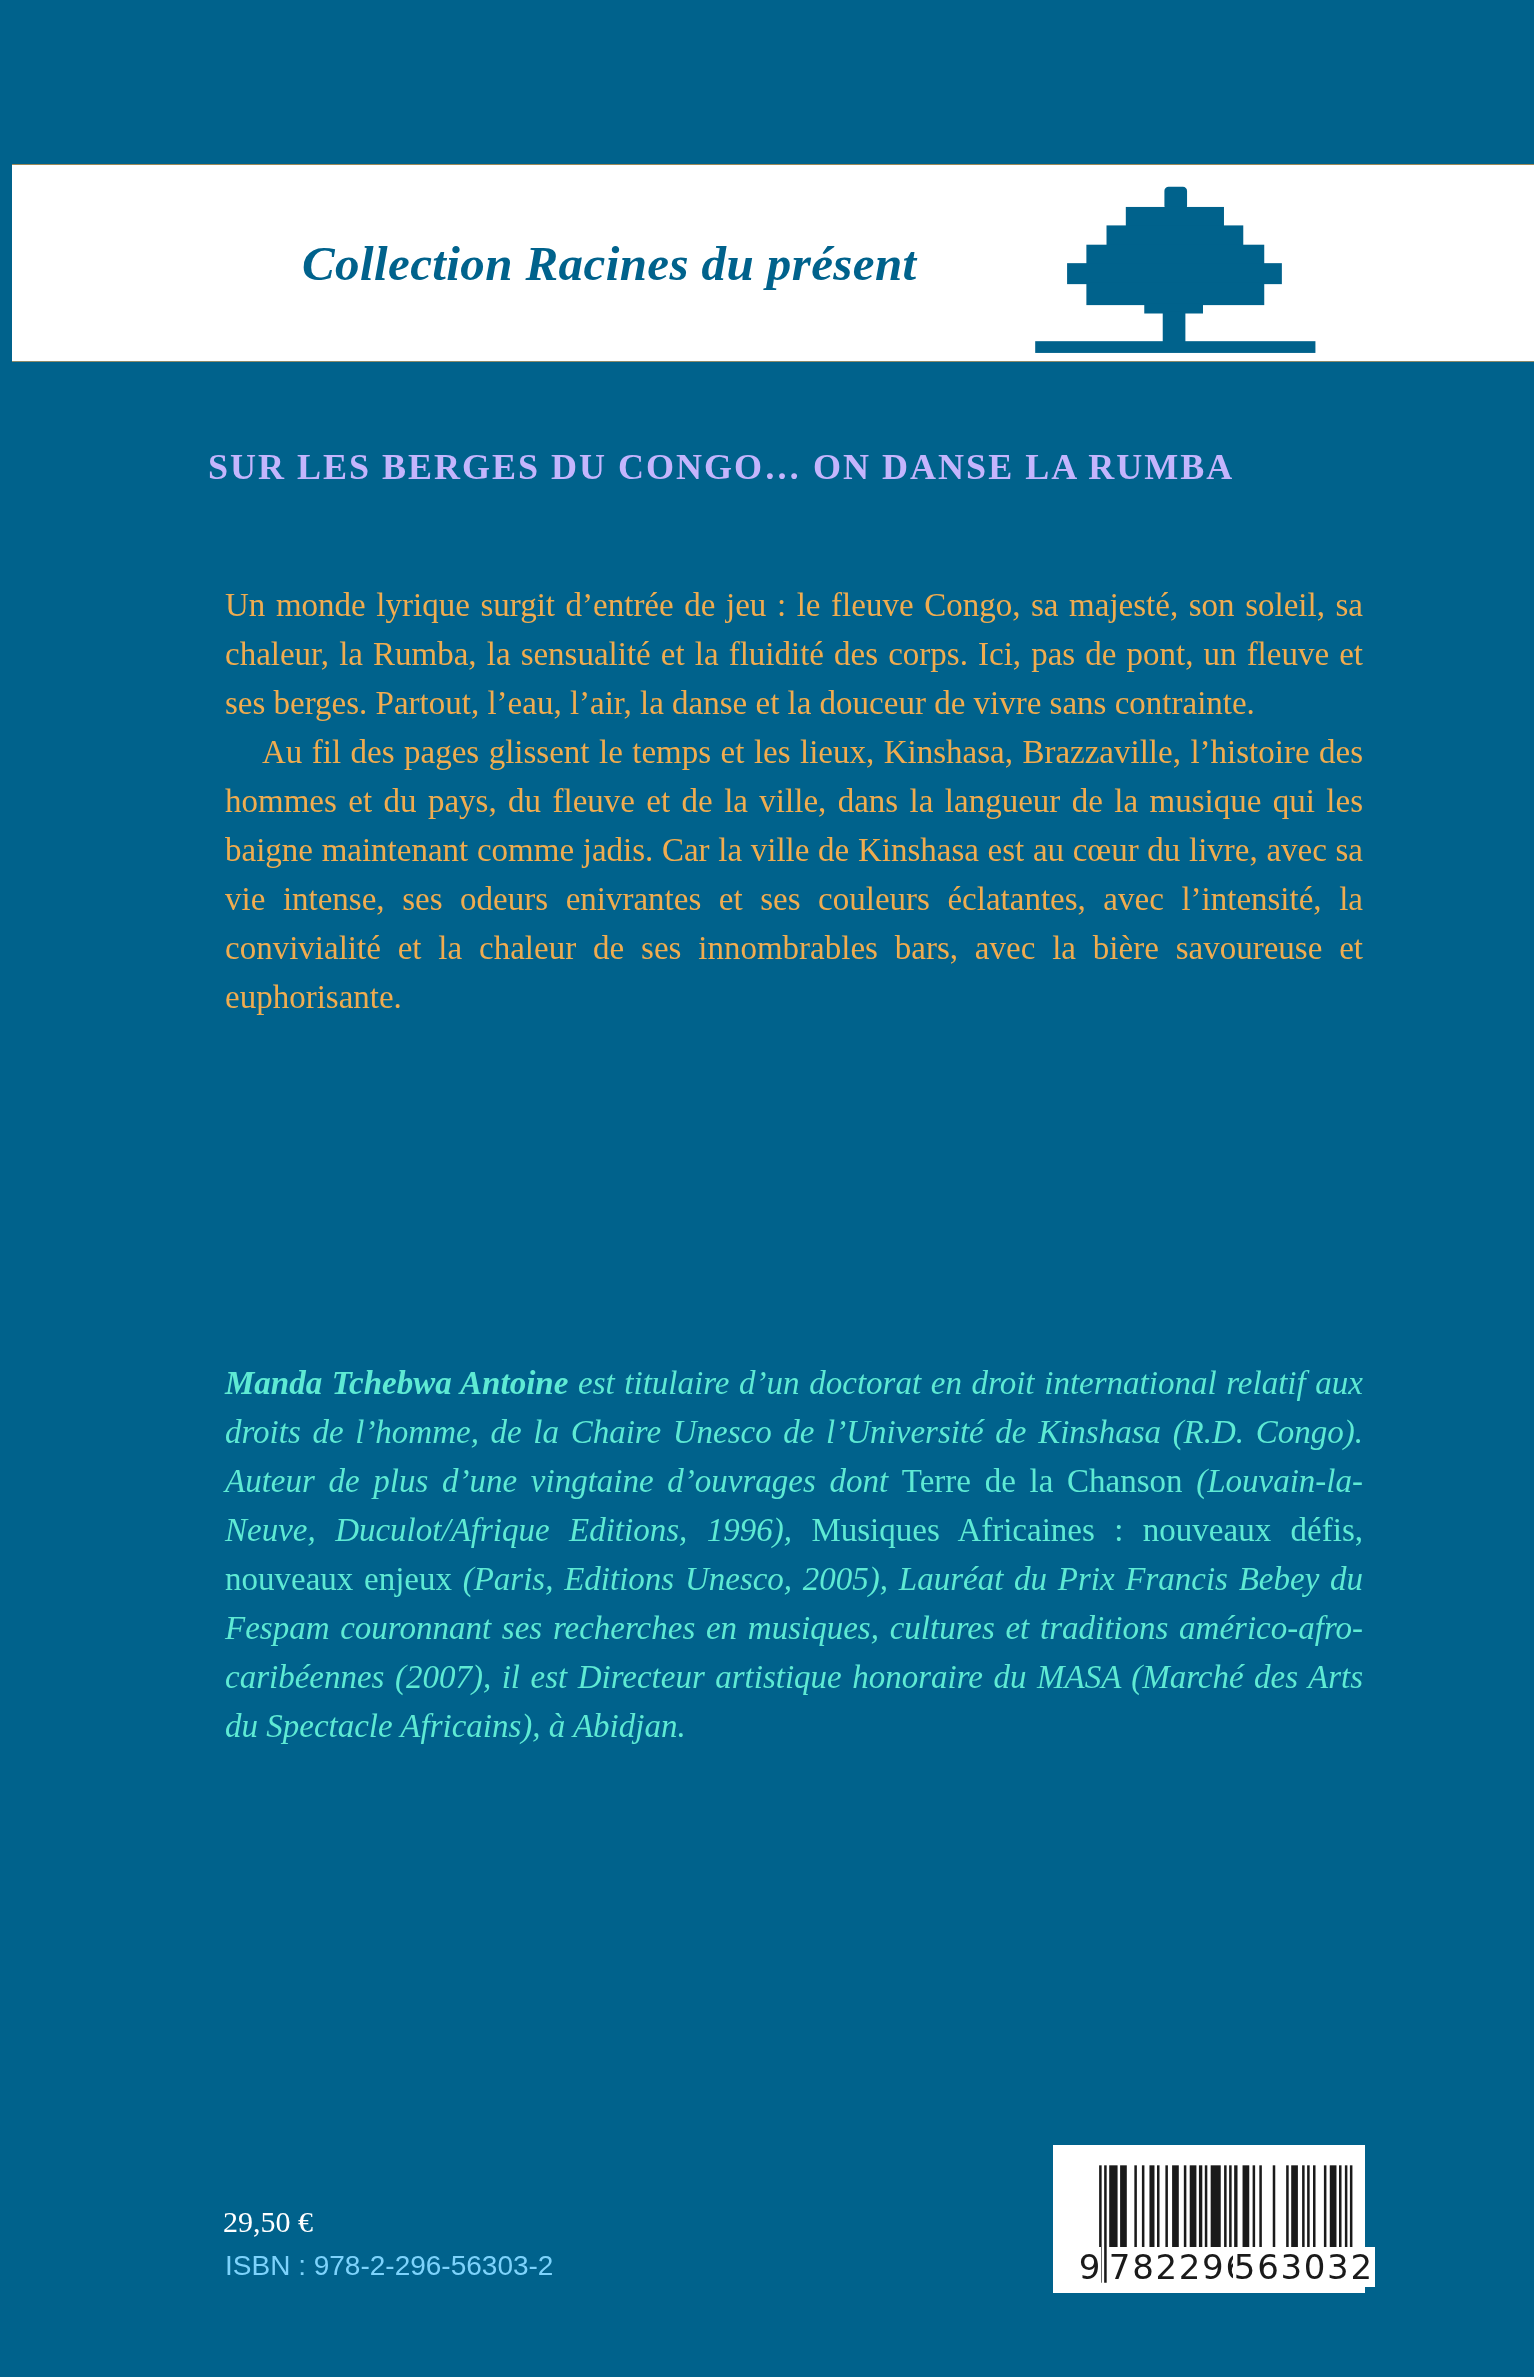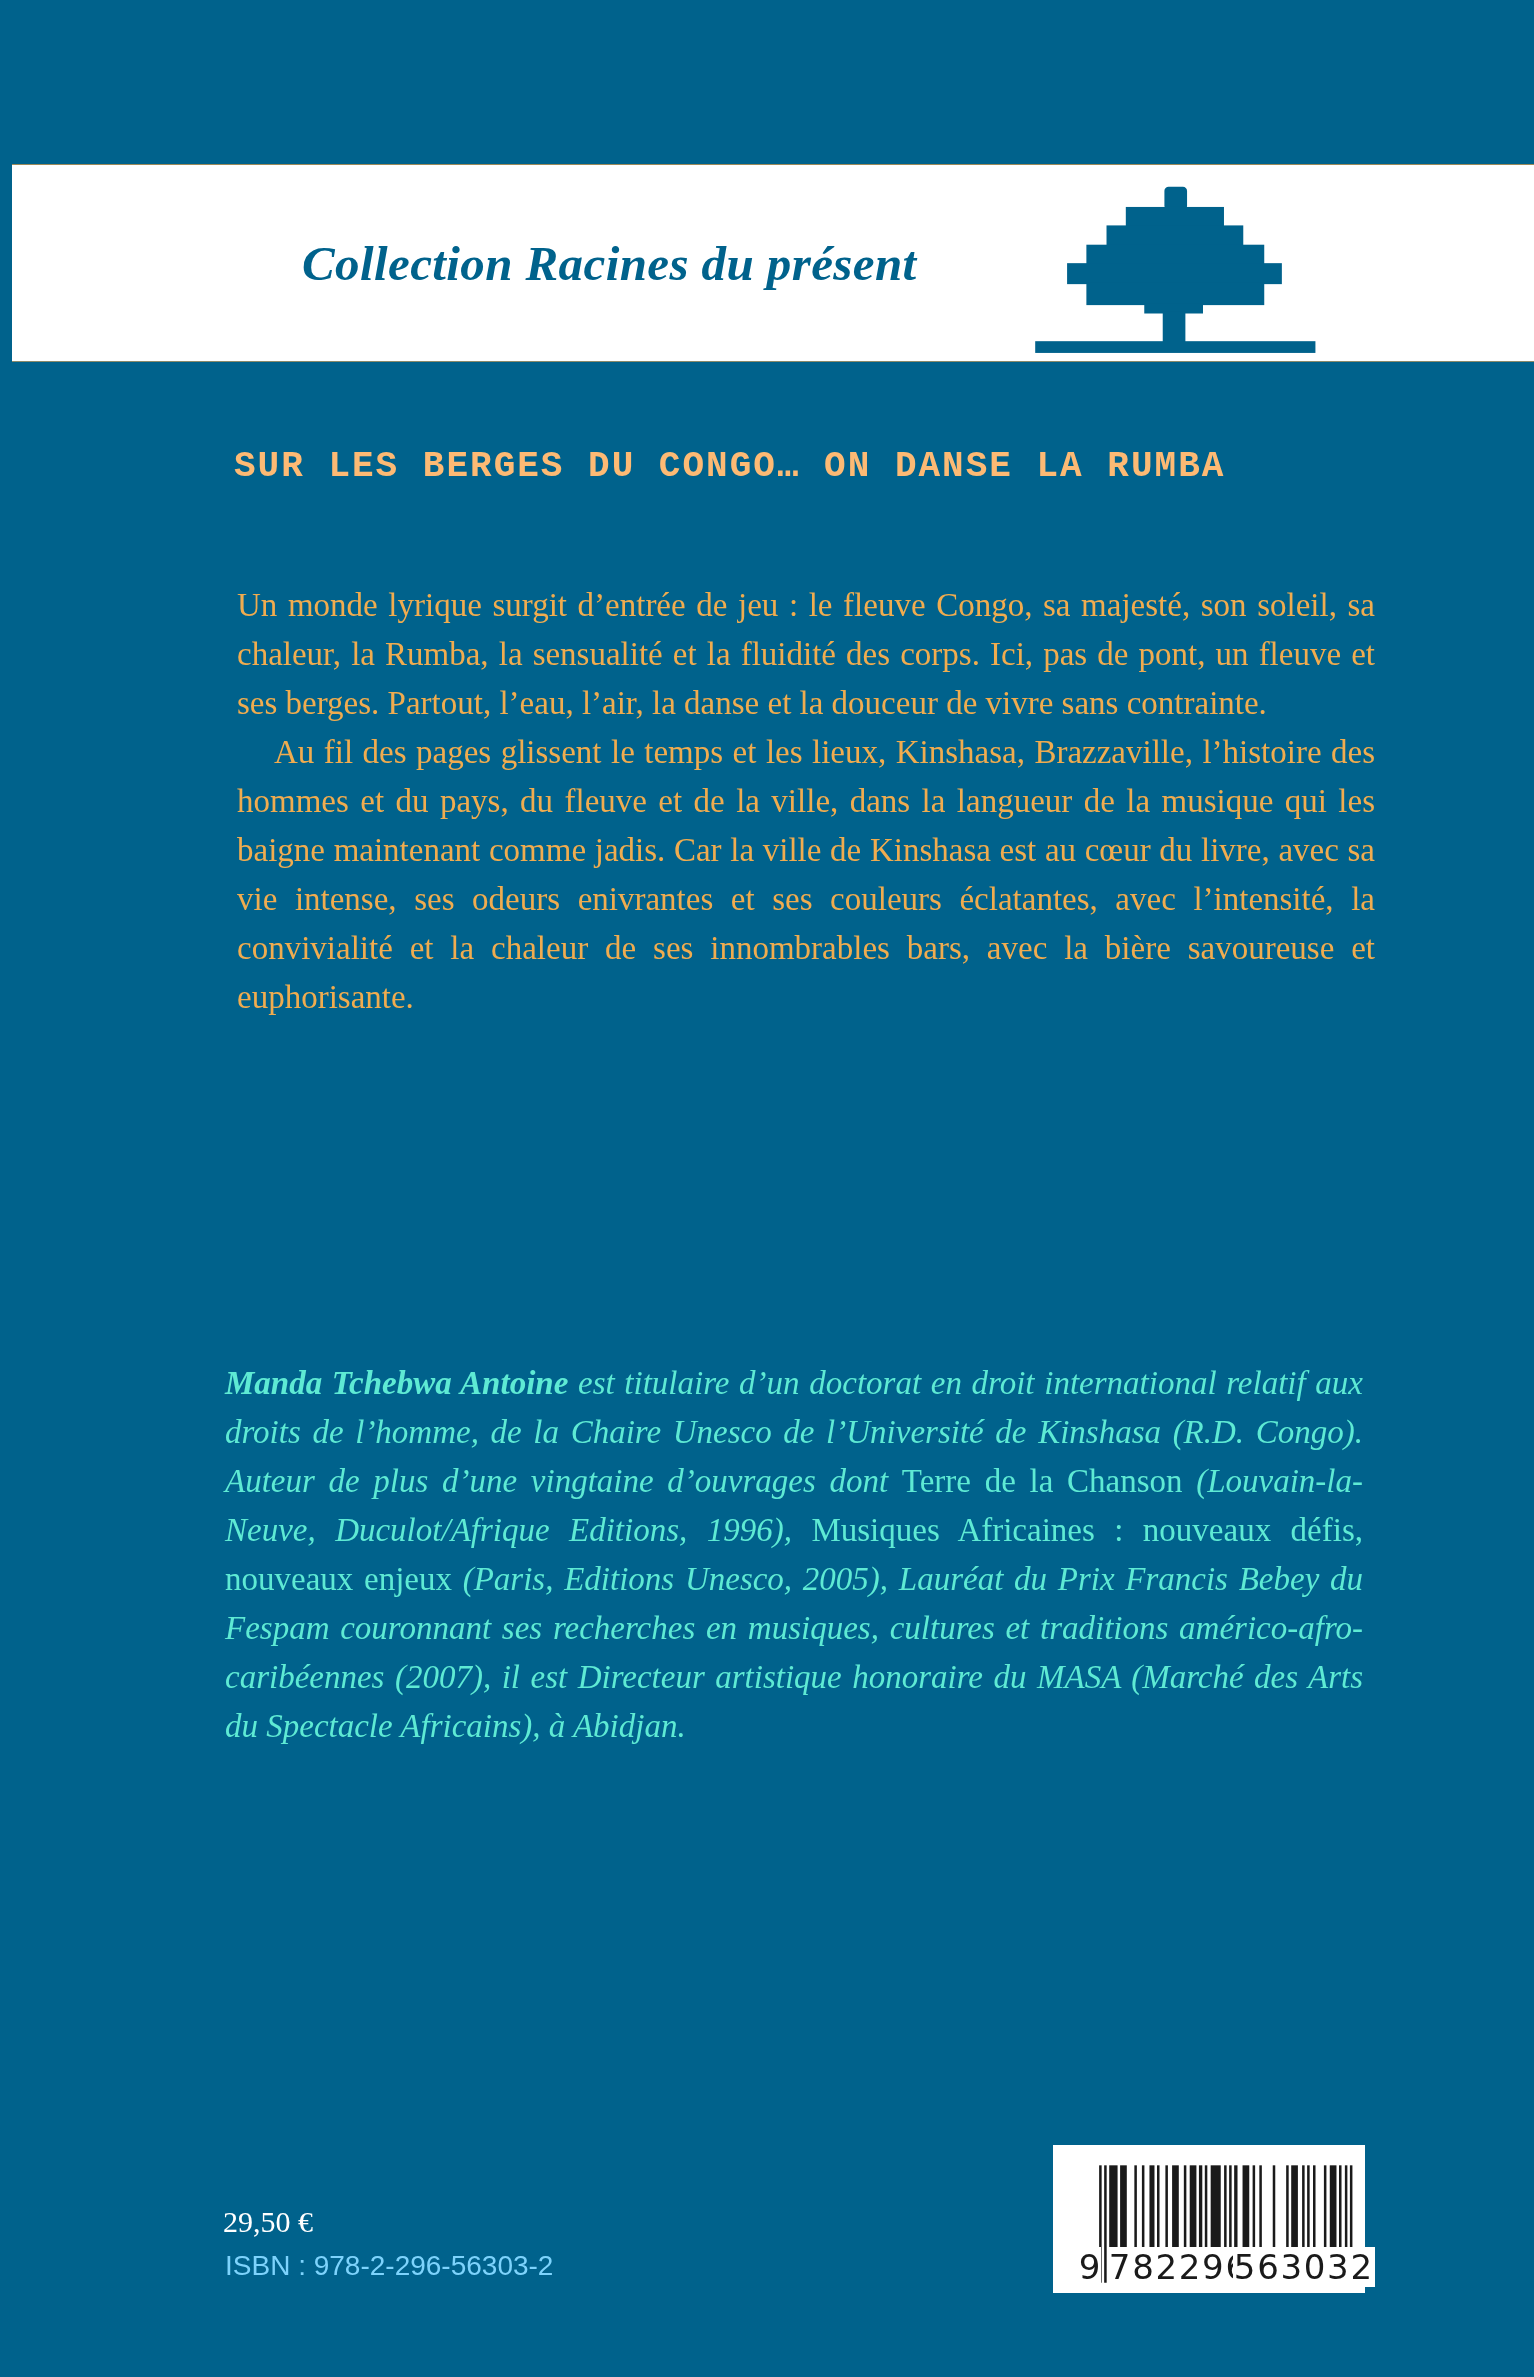--- a/index.html
+++ b/index.html
@@ -23,28 +23,28 @@
     font-style: italic; font-weight: bold;
     font-size: 49px; color: #00628c;
     letter-spacing: 0.4px;
     white-space: nowrap;
   }
   .tree {
     position: absolute; left: 1023px; top: 0px;
     width: 336px; height: 198px;
   }
   .title {
-    position: absolute; left: 234px; top: 446px;
+    position: absolute; left: 208px; top: 446px;
     width: 1139px;
     font-weight: bold; font-size: 36px;
-    color: #fdba74; letter-spacing: 2px;
-    text-align: left; white-space: nowrap; font-family: Liberation Mono, monospace;
+    color: #c4b5fd; letter-spacing: 2px;
+    text-align: left; white-space: nowrap;
   }
   .body-text {
-    position: absolute; left: 237px; top: 581px;
+    position: absolute; left: 225px; top: 581px;
     width: 1138px;
     color: #f0ac4f;
     font-size: 33px; line-height: 49px;
     text-align: justify;
   }
   .body-text p { margin: 0; }
   .body-text p.indent { text-indent: 37px; }
   .bio {
     position: absolute; left: 225px; top: 1359px;
     width: 1138px;

